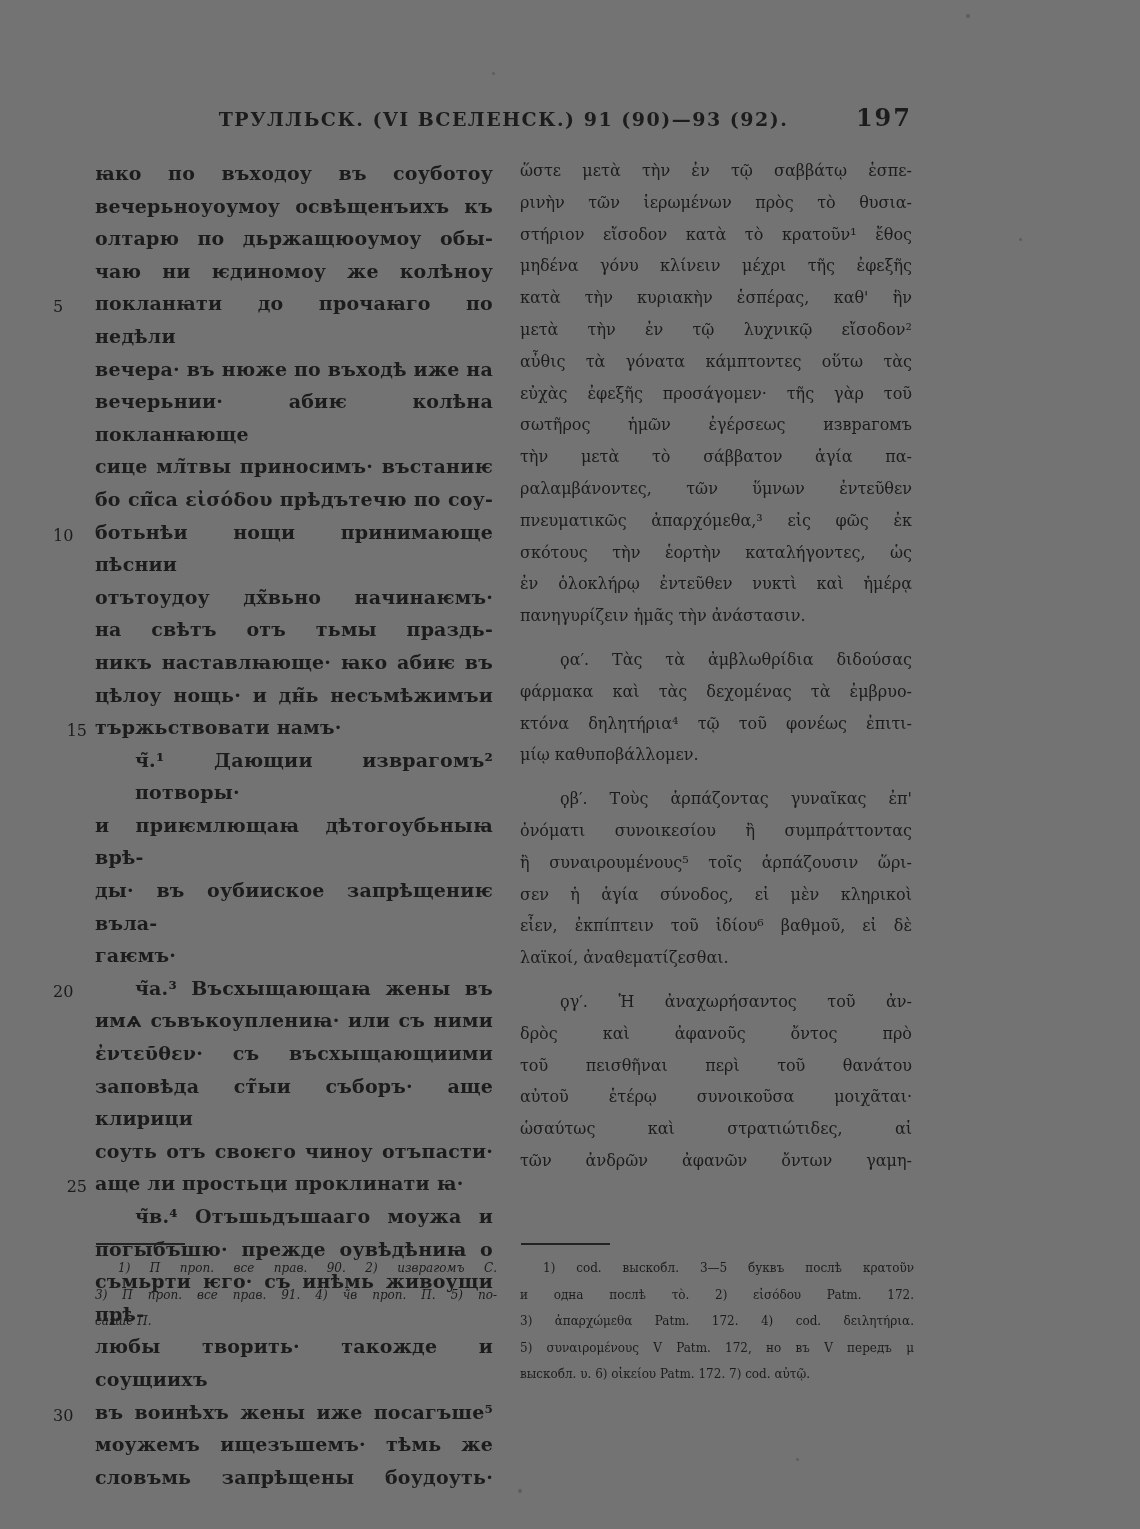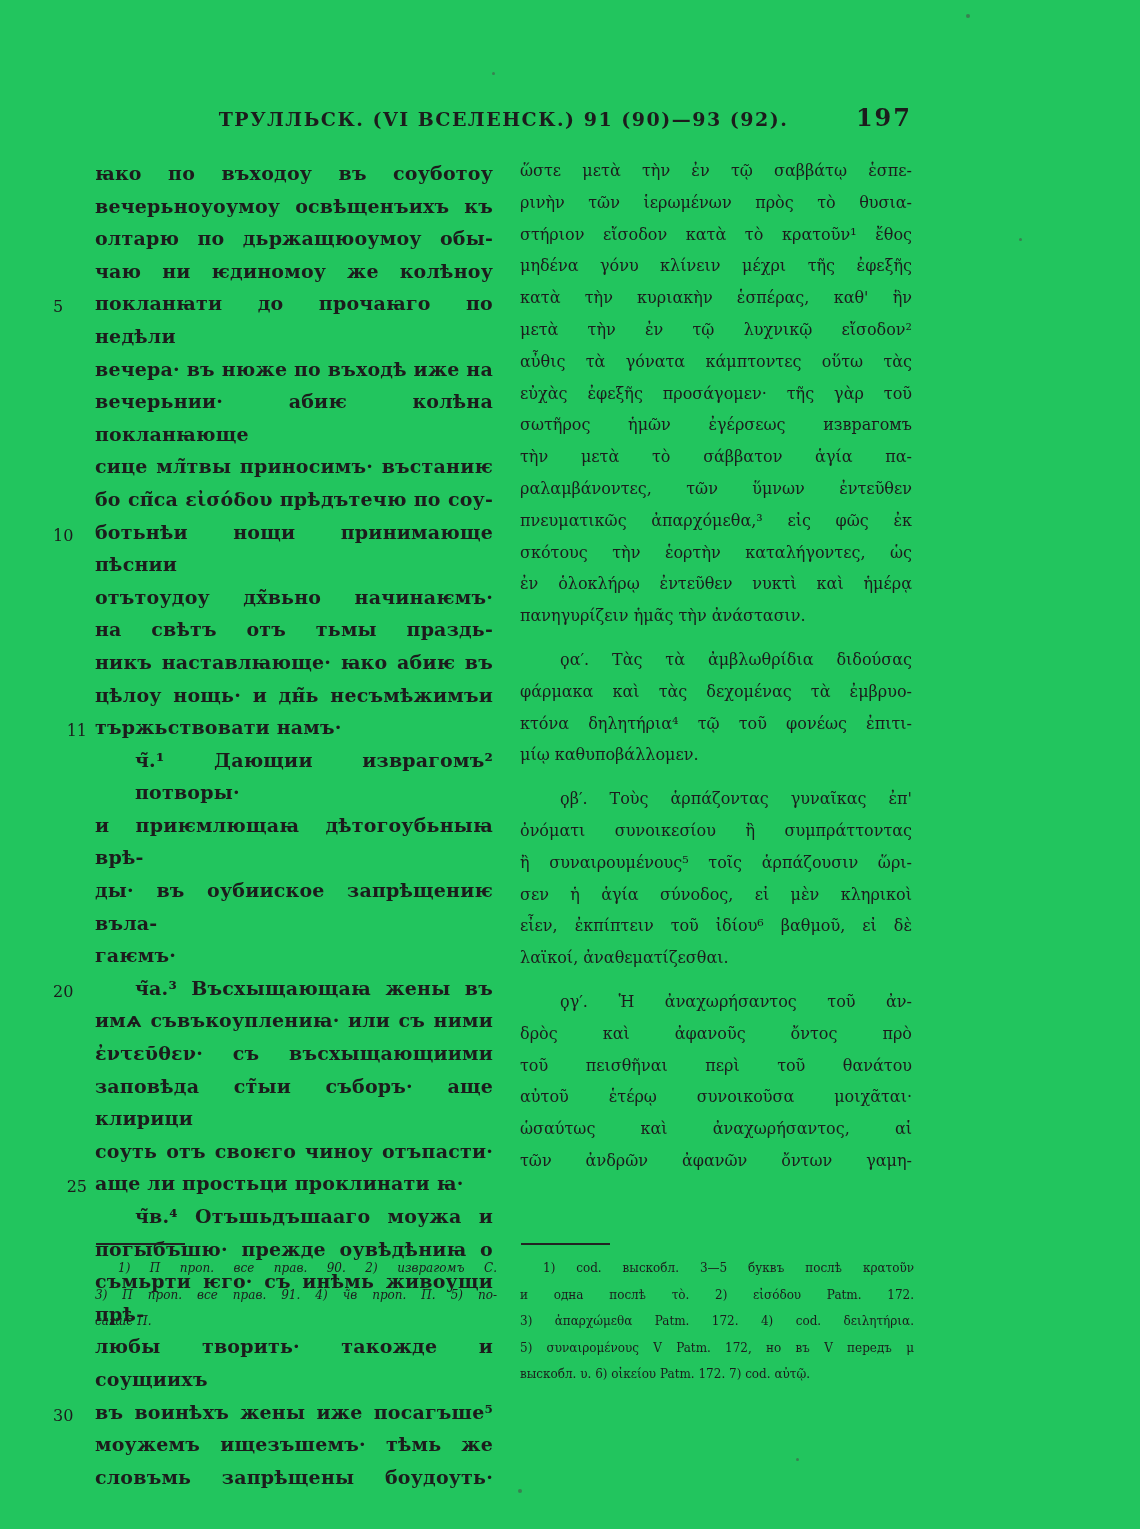--- a/index.html
+++ b/index.html
@@ -2,21 +2,21 @@
 <html><head>
 <meta charset="utf-8">
 <style>
   * { box-sizing: border-box; }
   html, body { margin: 0; padding: 0; }
   body { background: #e3e2de; font-family: "DejaVu Serif", "DejaVu Sans", serif; }
   .page {
     position: relative;
     width: 1140px; height: 1529px;
     margin: 0 auto;
-    background: #22c55e;
+    background: #737373;
     color: #1c1c1c;
     overflow: hidden;
   }
   .header { position: absolute; top: 108px; left: 95px; width: 817px; height: 32px; }
   .header-title {
     text-align: center; font-weight: 700; font-size: 19px; letter-spacing: 1.5px;
   }
   .page-num {
     position: absolute; top: -5px; right: 0;
     font-weight: 700; font-size: 24px; letter-spacing: 2px;
@@ -63,21 +63,21 @@
       <div class="sl-line just"><span class="lnum">5</span><span>покланꙗти до прочаꙗго по недѣли</span></div>
       <div class="sl-line just"><span>вечера· въ нюже по въходѣ иже на</span></div>
       <div class="sl-line just"><span>вечерьнии· абиѥ колѣна покланꙗюще</span></div>
       <div class="sl-line just"><span>сице мл̃твы приносимъ· въстаниѥ</span></div>
       <div class="sl-line just"><span>бо сп̃са εἰσόδου прѣдътечю по соу-</span></div>
       <div class="sl-line just"><span class="lnum">10</span><span>ботьнѣи нощи принимающе пѣснии</span></div>
       <div class="sl-line just"><span>отътоудоу дх̃вьно начинаѥмъ·</span></div>
       <div class="sl-line just"><span>на свѣтъ отъ тьмы праздь-</span></div>
       <div class="sl-line just"><span>никъ наставлꙗюще· ꙗко абиѥ въ</span></div>
       <div class="sl-line just"><span>цѣлоу нощь· и дн̃ь несъмѣжимъи</span></div>
-      <div class="sl-line"><span class="lnum">11</span><span>тържьствовати намъ·</span></div>
+      <div class="sl-line"><span class="lnum">15</span><span>тържьствовати намъ·</span></div>
       <div class="sl-line ind just"><span>ч̃.¹ Дающии изврагомъ² потворы·</span></div>
       <div class="sl-line just"><span>и приѥмлющаꙗ дѣтогоубьныꙗ врѣ-</span></div>
       <div class="sl-line just"><span>ды· въ оубииское запрѣщениѥ въла-</span></div>
       <div class="sl-line"><span>гаѥмъ·</span></div>
       <div class="sl-line ind just"><span class="lnum">20</span><span>ч̃а.³ Въсхыщающаꙗ жены въ</span></div>
       <div class="sl-line just"><span>имѧ съвъкоуплениꙗ· или съ ними</span></div>
       <div class="sl-line just"><span>ἐντεῦθεν· съ въсхыщающиими</span></div>
       <div class="sl-line just"><span>заповѣда ст̃ыи съборъ· аще клирици</span></div>
       <div class="sl-line just"><span>соуть отъ своѥго чиноу отъпасти·</span></div>
       <div class="sl-line"><span class="lnum">25</span><span>аще ли простьци проклинати ꙗ·</span></div>
@@ -119,21 +119,21 @@
         <div class="gk-line just"><span>ἢ συναιρουμένους⁵ τοῖς ἁρπάζουσιν ὥρι-</span></div>
         <div class="gk-line just"><span>σεν ἡ ἁγία σύνοδος, εἰ μὲν κληρικοὶ</span></div>
         <div class="gk-line just"><span>εἶεν, ἐκπίπτειν τοῦ ἰδίου⁶ βαθμοῦ, εἰ δὲ</span></div>
         <div class="gk-line"><span>λαϊκοί, ἀναθεματίζεσθαι.</span></div>
       </div>
       <div class="gk-para">
         <div class="gk-line ind just"><span>ϙγ′. Ἡ ἀναχωρήσαντος τοῦ ἀν-</span></div>
         <div class="gk-line just"><span>δρὸς καὶ ἀφανοῦς ὄντος πρὸ</span></div>
         <div class="gk-line just"><span>τοῦ πεισθῆναι περὶ τοῦ θανάτου</span></div>
         <div class="gk-line just"><span>αὐτοῦ ἑτέρῳ συνοικοῦσα μοιχᾶται·</span></div>
-        <div class="gk-line just"><span>ὡσαύτως καὶ ἀναχωρήσαντος, αἱ</span></div>
+        <div class="gk-line just"><span>ὡσαύτως καὶ στρατιώτιδες, αἱ</span></div>
         <div class="gk-line just"><span>τῶν ἀνδρῶν ἀφανῶν ὄντων γαμη-</span></div>
         <div class="gk-line just"></div>
       </div>
     </div>
 
   <div class="fn-rule fn-rule-left"></div>
   <div class="fn-rule fn-rule-right"></div>
 
   <div class="fn fn-left">
       <div class="fn-line ind just"><span>1) П проп. все прав. 90.  2) изврагомъ С.</span></div>

